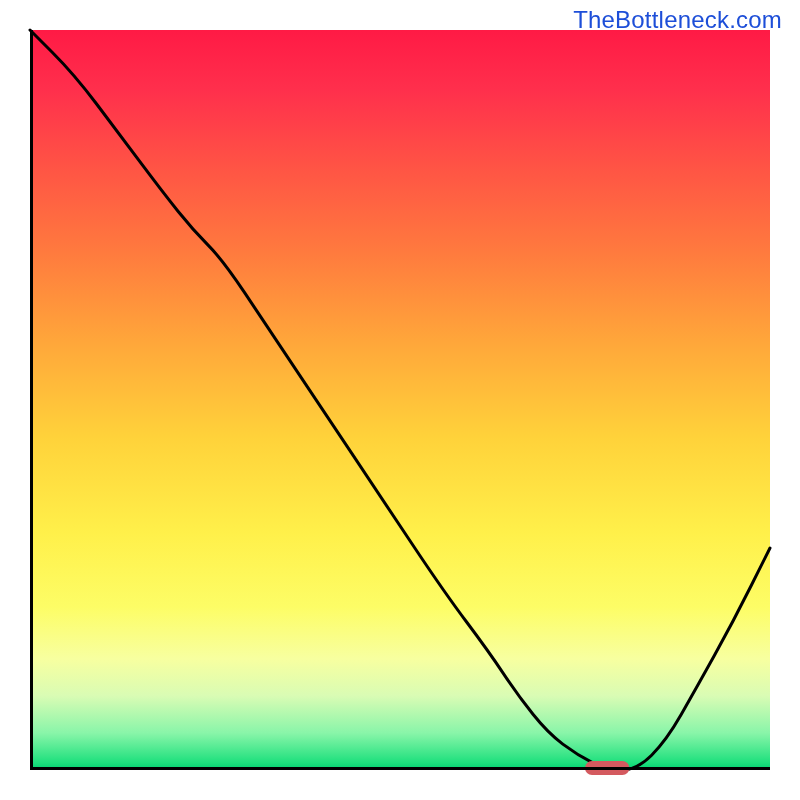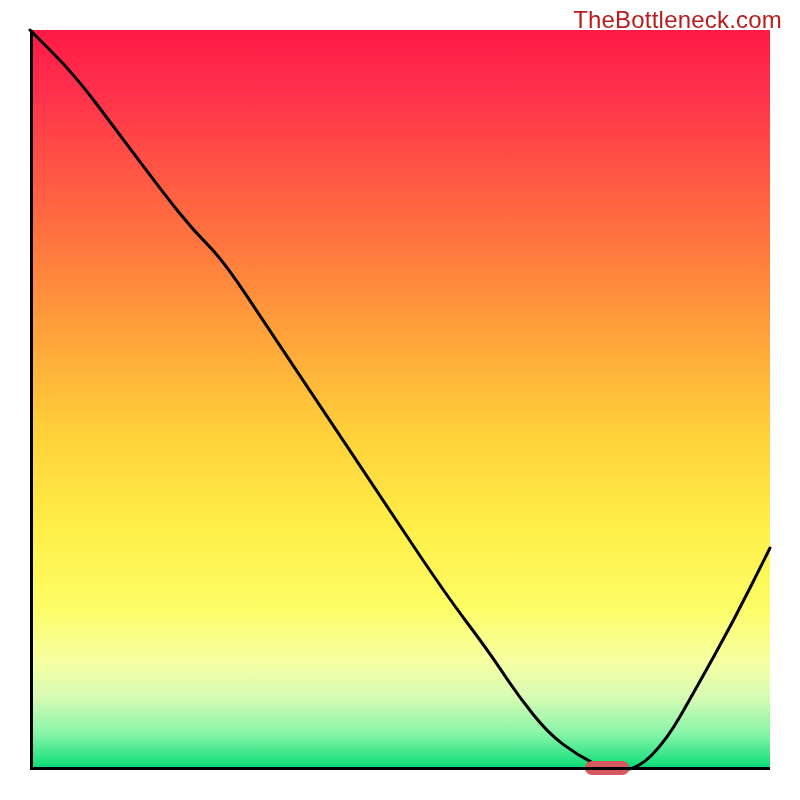--- a/index.html
+++ b/index.html
@@ -15,21 +15,21 @@
     position: relative;
     width: 800px;
     height: 800px;
   }
   .watermark {
     position: absolute;
     top: 6px;
     right: 18px;
     font-size: 24px;
     font-weight: 500;
-    color: #b91c1c;
+    color: #1d4ed8;
     letter-spacing: 0.2px;
     z-index: 5;
     user-select: none;
   }
   .plot-area {
     position: absolute;
     left: 30px;
     top: 30px;
     width: 740px;
     height: 740px;

